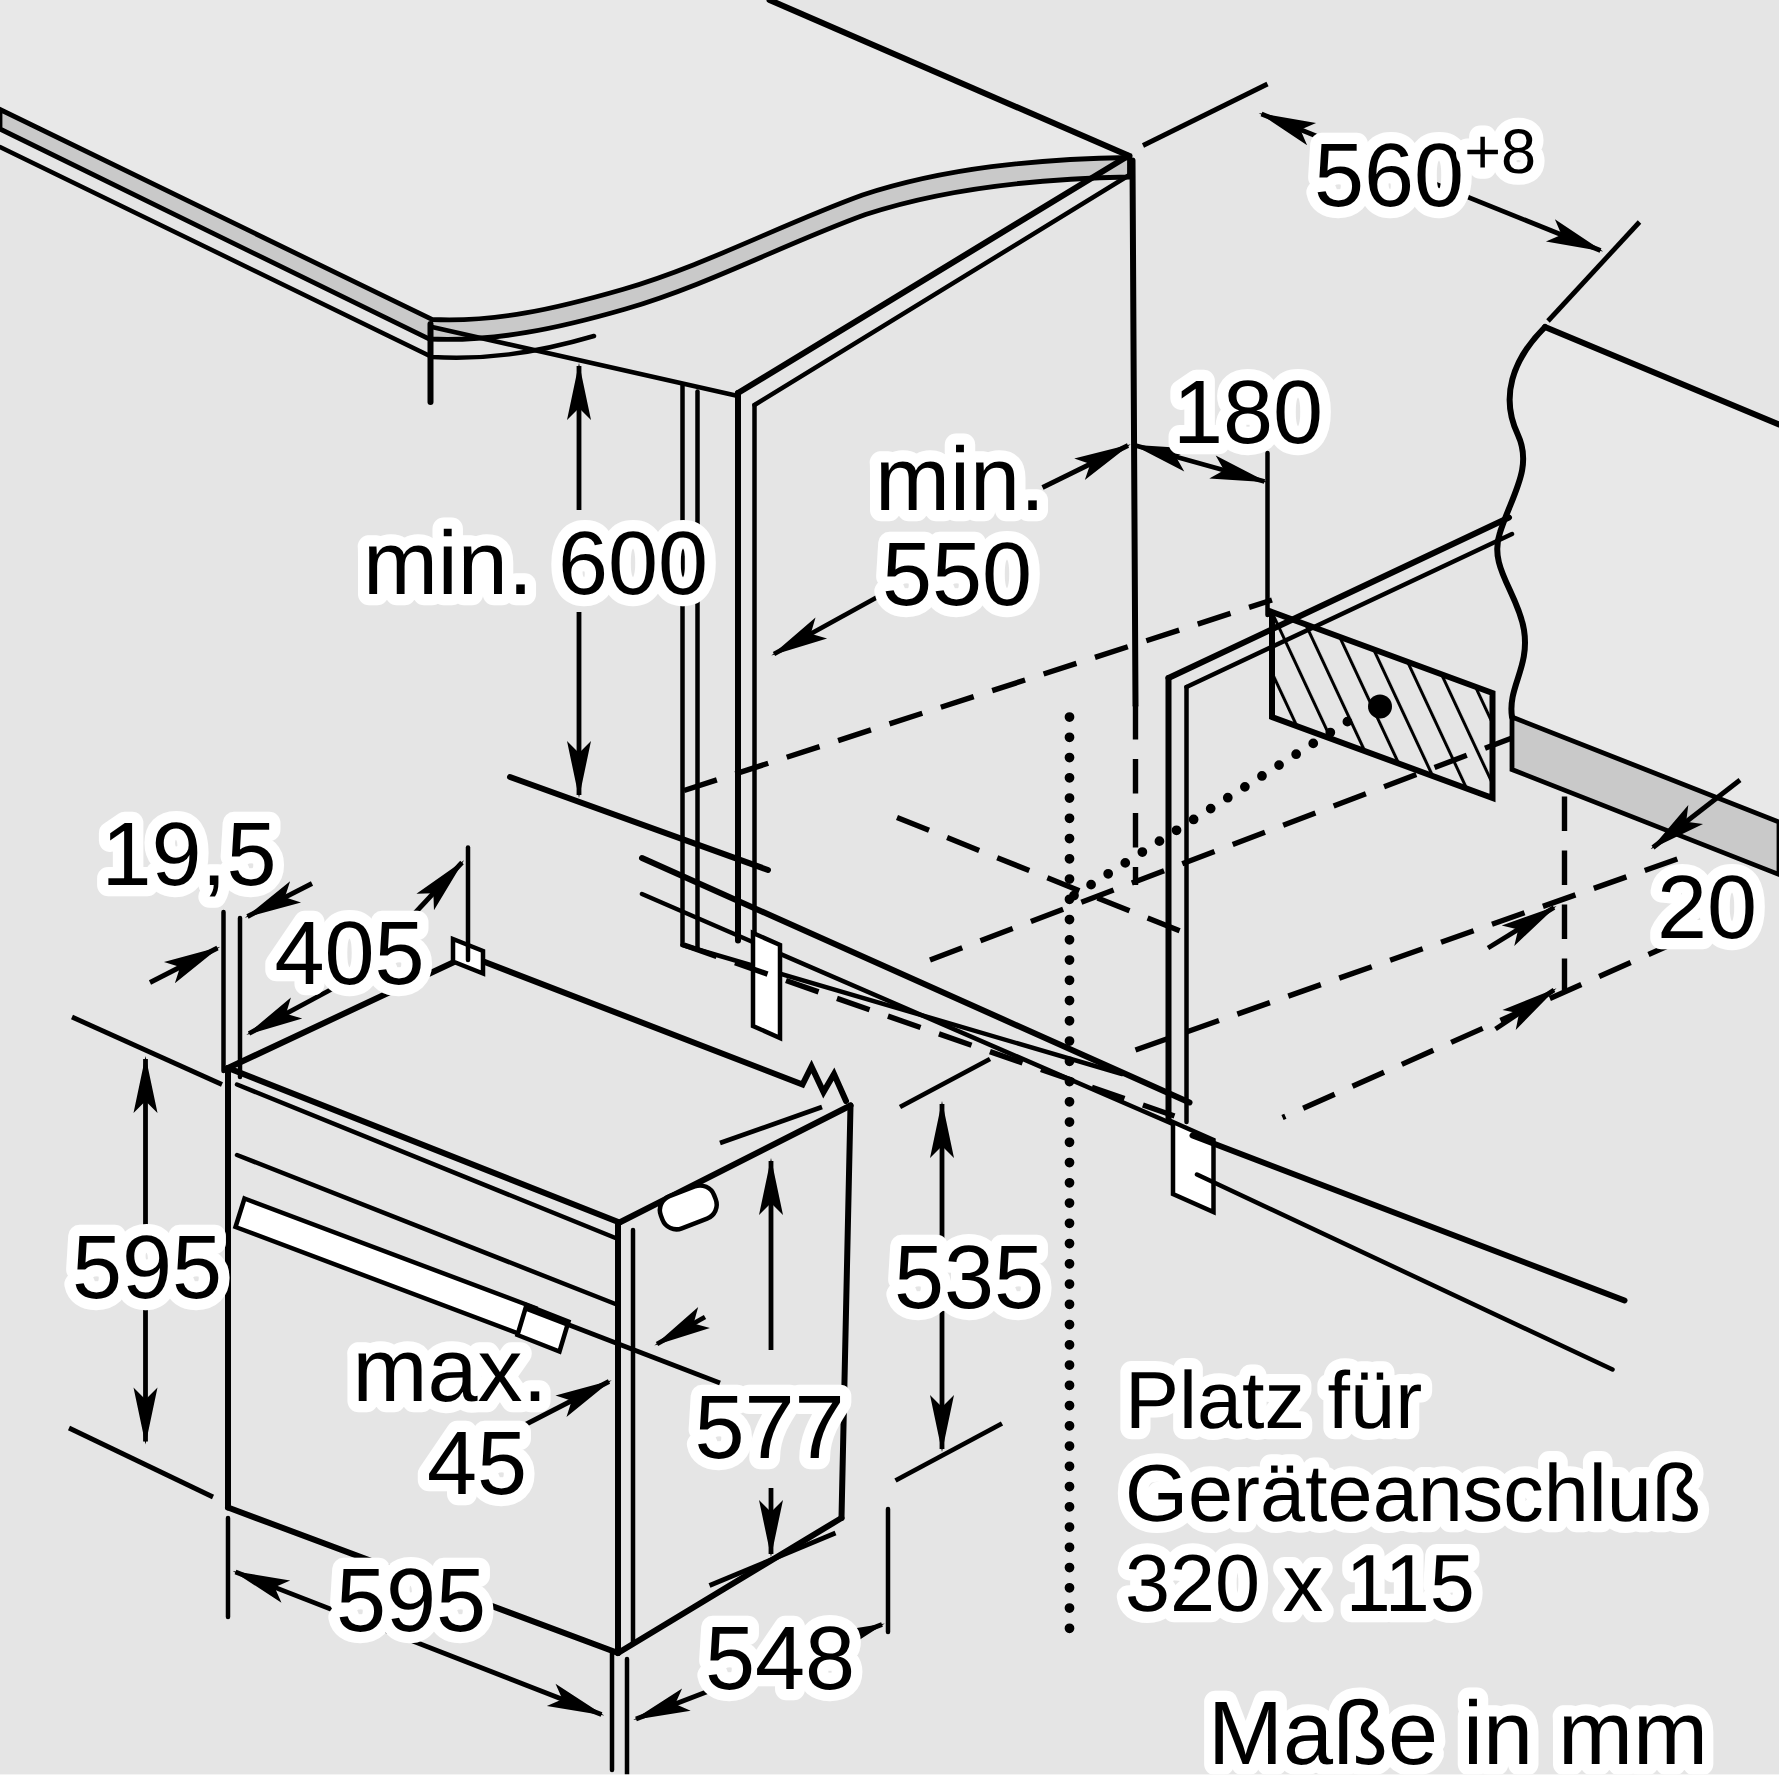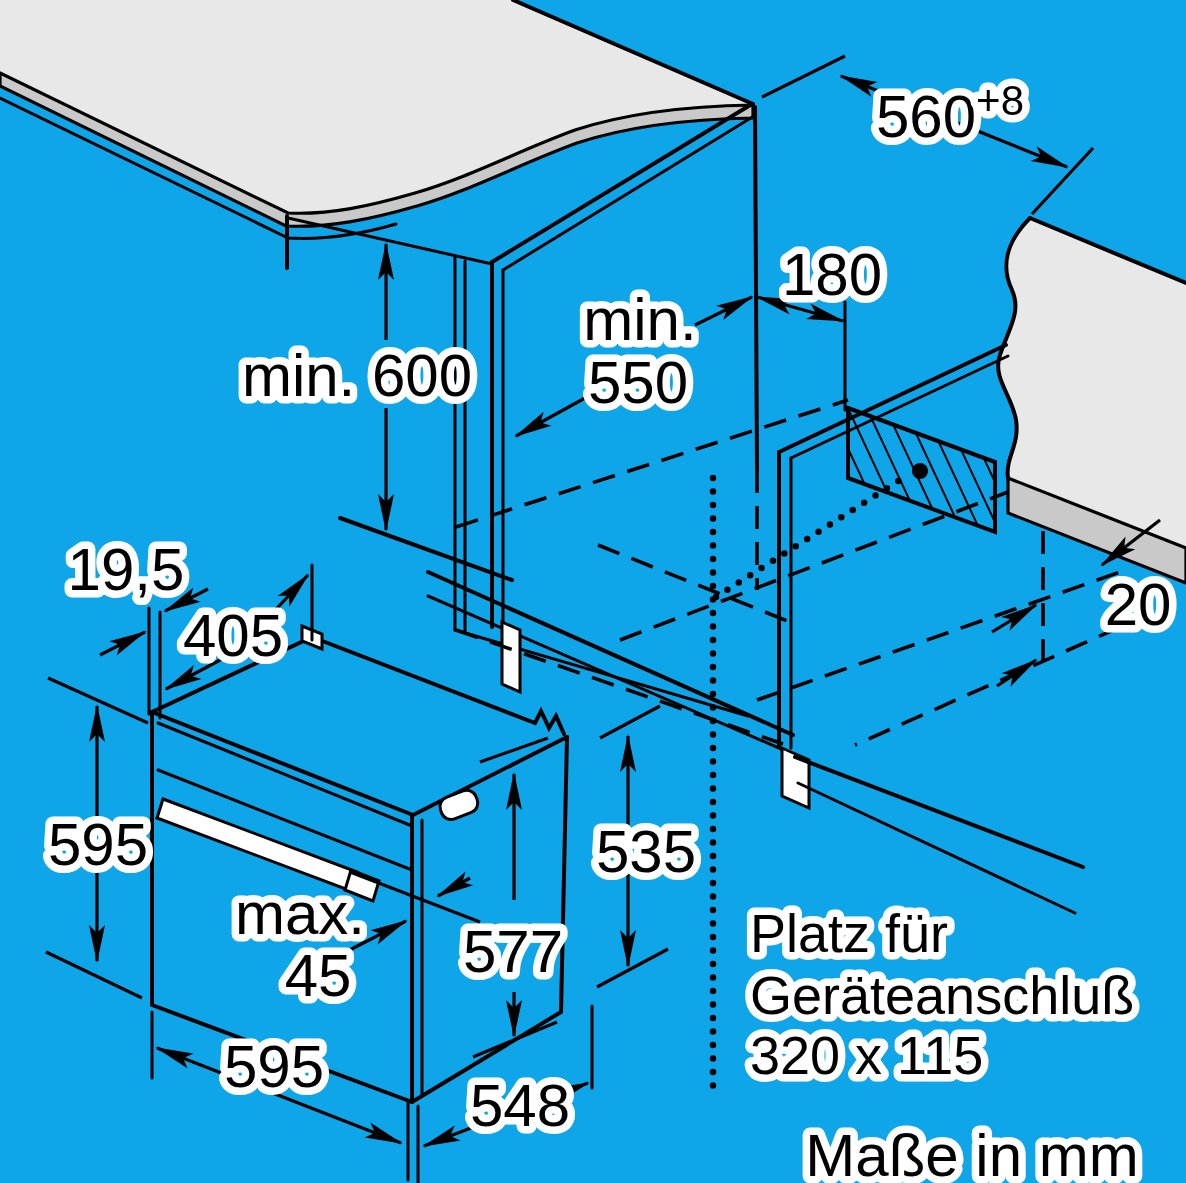--- a/index.html
+++ b/index.html
@@ -1,16 +1,16 @@
 <!DOCTYPE html>
 <html><head>
 <meta charset="utf-8">
 <style>
   html,body { margin:0; padding:0; background:#fff; }
-  .stage { width:1186px; height:1183px; position:relative; background:#0ea5e9; }
+  .stage { width:1186px; height:1183px; position:relative; background:#e5e5e5; }
   svg { display:block; }
   text {
     font-family:"Liberation Sans","DejaVu Sans",sans-serif;
     fill:#000;
     paint-order:stroke;
     stroke:#fff;
     stroke-width:15px;
     stroke-linejoin:round;
   }
   .t60 { font-size:60px; }

